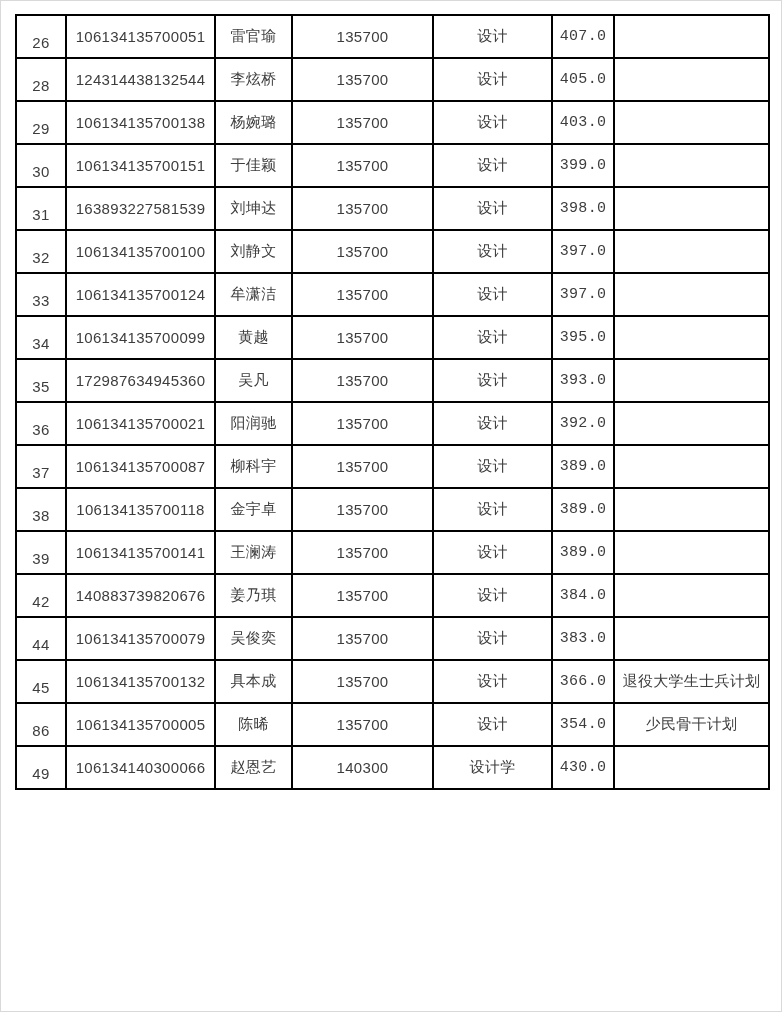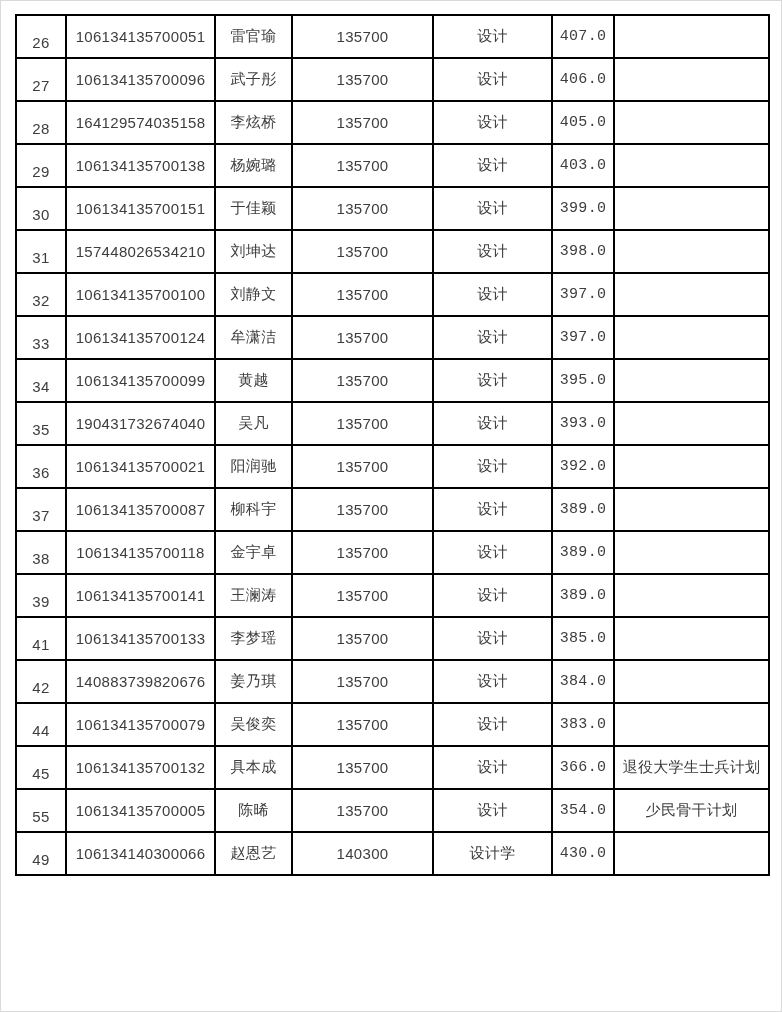--- a/index.html
+++ b/index.html
@@ -75,31 +75,22 @@
         <tr>
           <td class="col-seq">26</td>
           <td class="col-exam-id">106134135700051</td>
           <td class="col-name">雷官瑜</td>
           <td class="col-major-code">135700</td>
           <td class="col-major">设计</td>
           <td class="col-score">407.0</td>
           <td class="col-remark"></td>
         </tr>
         <tr>
-          <td class="col-seq">27</td>
-          <td class="col-exam-id">106134135700096</td>
-          <td class="col-name">武子彤</td>
-          <td class="col-major-code">135700</td>
-          <td class="col-major">设计</td>
-          <td class="col-score">406.0</td>
-          <td class="col-remark"></td>
-        </tr>
-        <tr>
           <td class="col-seq">28</td>
-          <td class="col-exam-id">164129574035158</td>
+          <td class="col-exam-id">124314438132544</td>
           <td class="col-name">李炫桥</td>
           <td class="col-major-code">135700</td>
           <td class="col-major">设计</td>
           <td class="col-score">405.0</td>
           <td class="col-remark"></td>
         </tr>
         <tr>
           <td class="col-seq">29</td>
           <td class="col-exam-id">106134135700138</td>
           <td class="col-name">杨婉璐</td>
@@ -112,21 +103,21 @@
           <td class="col-seq">30</td>
           <td class="col-exam-id">106134135700151</td>
           <td class="col-name">于佳颖</td>
           <td class="col-major-code">135700</td>
           <td class="col-major">设计</td>
           <td class="col-score">399.0</td>
           <td class="col-remark"></td>
         </tr>
         <tr>
           <td class="col-seq">31</td>
-          <td class="col-exam-id">157448026534210</td>
+          <td class="col-exam-id">163893227581539</td>
           <td class="col-name">刘坤达</td>
           <td class="col-major-code">135700</td>
           <td class="col-major">设计</td>
           <td class="col-score">398.0</td>
           <td class="col-remark"></td>
         </tr>
         <tr>
           <td class="col-seq">32</td>
           <td class="col-exam-id">106134135700100</td>
           <td class="col-name">刘静文</td>
@@ -148,21 +139,21 @@
           <td class="col-seq">34</td>
           <td class="col-exam-id">106134135700099</td>
           <td class="col-name">黄越</td>
           <td class="col-major-code">135700</td>
           <td class="col-major">设计</td>
           <td class="col-score">395.0</td>
           <td class="col-remark"></td>
         </tr>
         <tr>
           <td class="col-seq">35</td>
-          <td class="col-exam-id">190431732674040</td>
+          <td class="col-exam-id">172987634945360</td>
           <td class="col-name">吴凡</td>
           <td class="col-major-code">135700</td>
           <td class="col-major">设计</td>
           <td class="col-score">393.0</td>
           <td class="col-remark"></td>
         </tr>
         <tr>
           <td class="col-seq">36</td>
           <td class="col-exam-id">106134135700021</td>
           <td class="col-name">阳润驰</td>
@@ -192,29 +183,20 @@
         <tr>
           <td class="col-seq">39</td>
           <td class="col-exam-id">106134135700141</td>
           <td class="col-name">王澜涛</td>
           <td class="col-major-code">135700</td>
           <td class="col-major">设计</td>
           <td class="col-score">389.0</td>
           <td class="col-remark"></td>
         </tr>
         <tr>
-          <td class="col-seq">41</td>
-          <td class="col-exam-id">106134135700133</td>
-          <td class="col-name">李梦瑶</td>
-          <td class="col-major-code">135700</td>
-          <td class="col-major">设计</td>
-          <td class="col-score">385.0</td>
-          <td class="col-remark"></td>
-        </tr>
-        <tr>
           <td class="col-seq">42</td>
           <td class="col-exam-id">140883739820676</td>
           <td class="col-name">姜乃琪</td>
           <td class="col-major-code">135700</td>
           <td class="col-major">设计</td>
           <td class="col-score">384.0</td>
           <td class="col-remark"></td>
         </tr>
         <tr>
           <td class="col-seq">44</td>
@@ -228,21 +210,21 @@
         <tr>
           <td class="col-seq">45</td>
           <td class="col-exam-id">106134135700132</td>
           <td class="col-name">具本成</td>
           <td class="col-major-code">135700</td>
           <td class="col-major">设计</td>
           <td class="col-score">366.0</td>
           <td class="col-remark">退役大学生士兵计划</td>
         </tr>
         <tr>
-          <td class="col-seq">55</td>
+          <td class="col-seq">86</td>
           <td class="col-exam-id">106134135700005</td>
           <td class="col-name">陈晞</td>
           <td class="col-major-code">135700</td>
           <td class="col-major">设计</td>
           <td class="col-score">354.0</td>
           <td class="col-remark">少民骨干计划</td>
         </tr>
         <tr>
           <td class="col-seq">49</td>
           <td class="col-exam-id">106134140300066</td>

